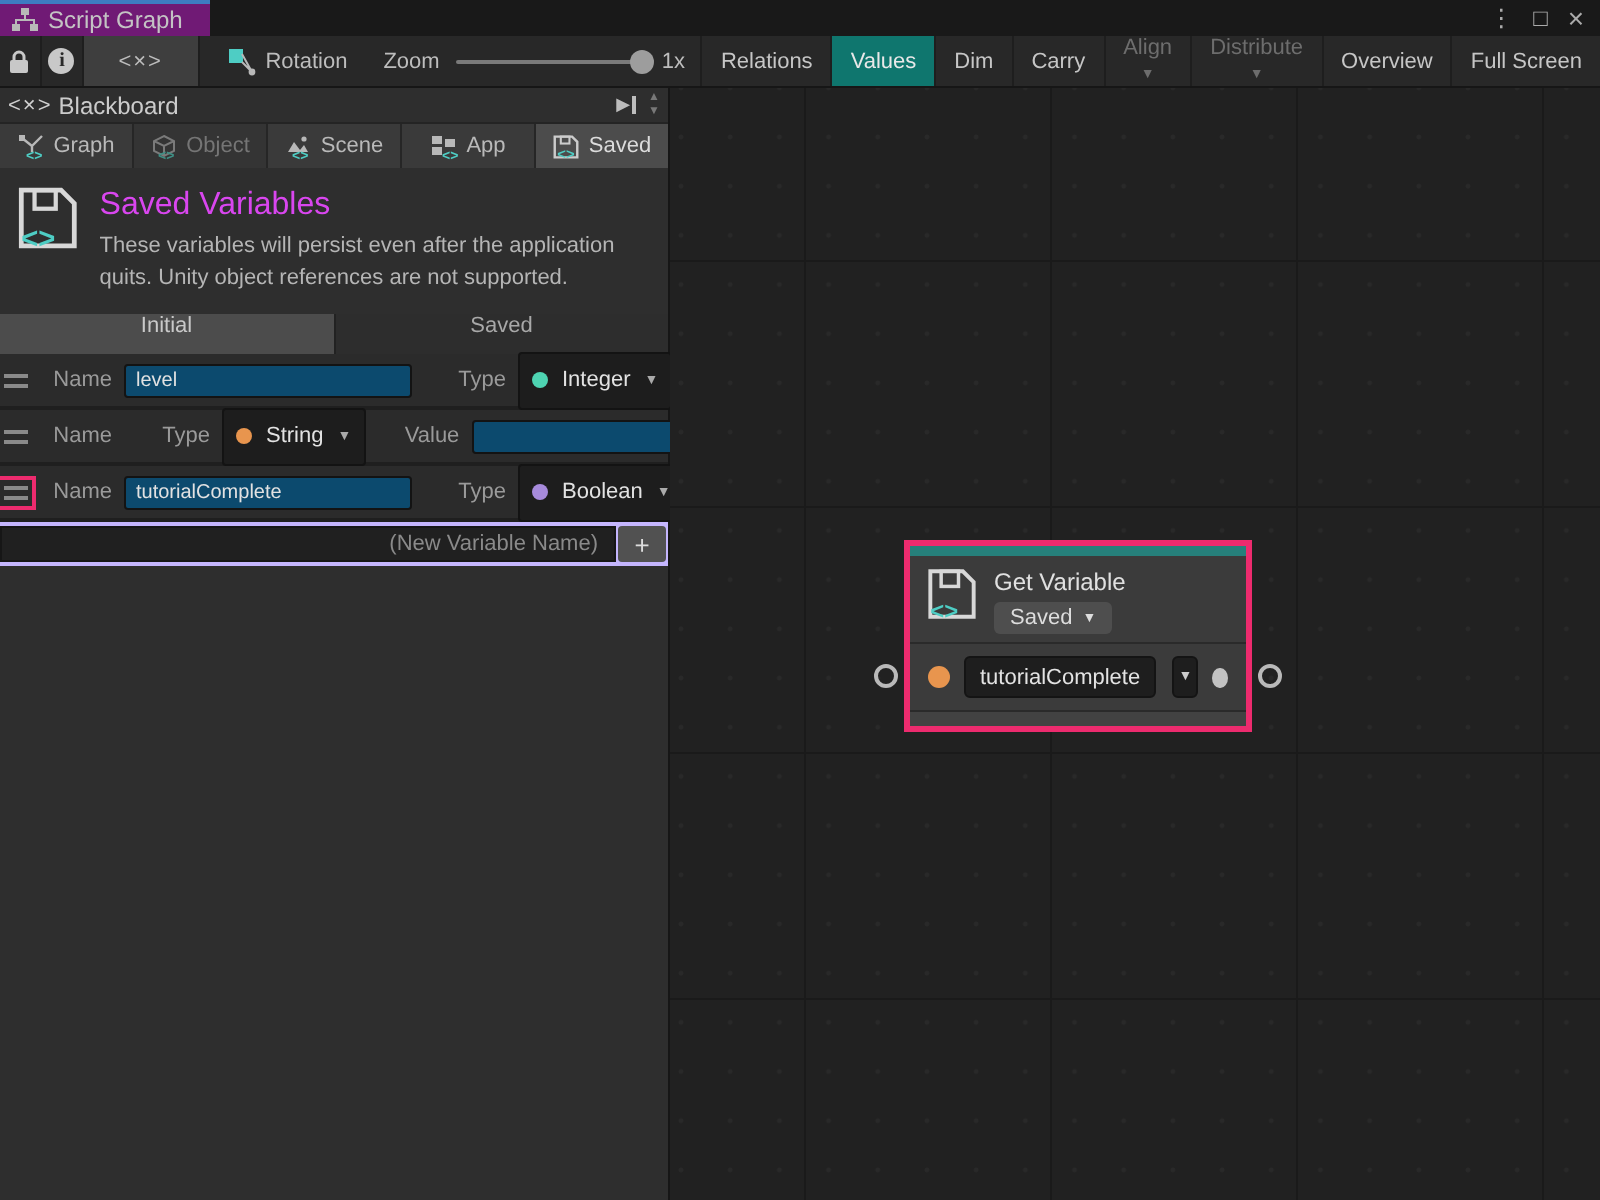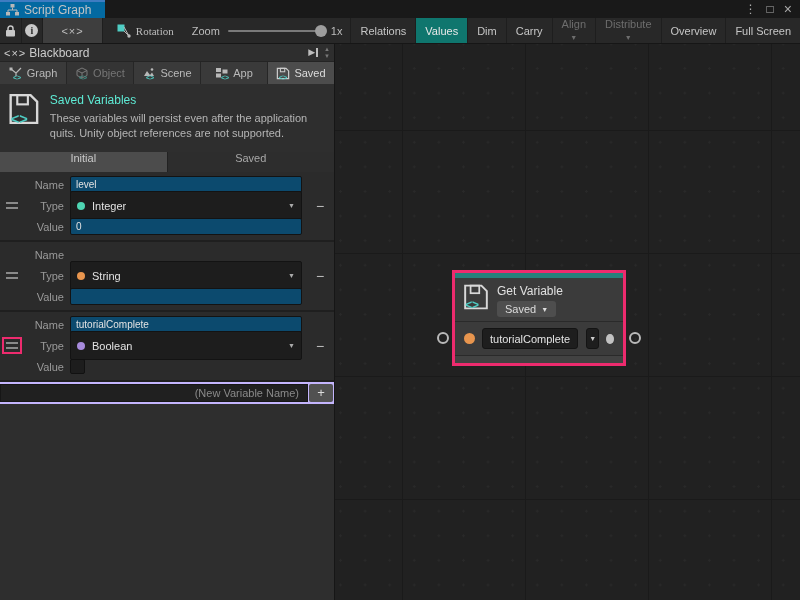--- a/index.html
+++ b/index.html
@@ -4,28 +4,28 @@
 <style>
   * { box-sizing: border-box; margin: 0; padding: 0; }
   html,body { width:800px; height:600px; overflow:hidden; }
   body {
     font-family: "Liberation Sans", sans-serif;
     background:#191919; color:#c8c8c8; position:relative;
     -webkit-font-smoothing: antialiased;
   }
   
   .titlebar { position:absolute; left:0; top:0; width:800px; height:18px; background:#191919; display:flex; align-items:stretch; }
-  .window-tab { display:flex; align-items:center; gap:5px; padding:0 14px 0 6px; background:#0369a1; border-top:2px solid #3e7cc1; color:#c4c4c4; font-size:12px; }
+  .window-tab { display:flex; align-items:center; gap:5px; padding:0 14px 0 6px; background:#701a75; border-top:2px solid #3e7cc1; color:#c4c4c4; font-size:12px; }
   .win-controls { margin-left:auto; display:flex; align-items:center; gap:10px; padding-right:8px; color:#ababab; font-size:12px; }
   .win-controls span { cursor:default; line-height:1; }
   
   .toolbar { position:absolute; left:0; top:18px; width:800px; height:26px; background:#282828; border-bottom:1px solid #161616; display:flex; align-items:stretch; font-size:11px; color:#bdbdbd; }
   .tb-icon-btn { width:26px; display:flex; align-items:center; justify-content:center; border-right:1px solid #1e1e1e; }
   .tb-vars-btn { width:72px; display:flex; align-items:center; justify-content:center; background:#3e3e3e; border-right:1px solid #1e1e1e; color:#bdbdbd; font-size:11px; letter-spacing:1px; }
-  .tb-rotation { display:flex; align-items:center; gap:5px; padding:0 10px 0 14px;font-family:Liberation Serif, serif; }
+  .tb-rotation { display:flex; align-items:center; gap:5px; padding:0 10px 0 14px; }
   .tb-zoom { display:flex; align-items:center; gap:8px; padding:0 8px; }
   .slider { position:relative; width:95px; height:2px; background:#7a7a7a; border-radius:1px; }
   .slider-handle { position:absolute; right:-4px; top:-5px; width:12px; height:12px; border-radius:50%; background:#9d9d9d; }
   .tb-right { margin-left:auto; display:flex; align-items:stretch; border-left:1px solid #1e1e1e; }
   .tb-btn { display:flex; align-items:center; gap:4px; padding:0 9px; border-right:1px solid #1e1e1e; color:#c6c6c6; white-space:nowrap; }
   .tb-btn:last-child { border-right:none; }
   .tb-btn.active { background:#0f766e; color:#e8e8e8; }
   .tb-btn.disabled { color:#6d6d6d;flex-direction:column; }
   .caret { font-size:7px; line-height:1; }
   
@@ -35,33 +35,33 @@
   .bb-head-right { margin-left:auto; display:flex; align-items:center; gap:6px; }
   .dock-icon { font-size:9px; color:#bdbdbd; border-right:2px solid #bdbdbd; padding-right:1px; line-height:1; }
   .spinner { display:flex; flex-direction:column; gap:1px; font-size:6px; color:#787878; line-height:1; }
   .bb-tabs { height:22px; display:flex; background:#262626; gap:1px; }
   .bb-tab { flex:1; background:#3a3a3a; display:flex; align-items:center; justify-content:center; gap:4px; font-size:11px; color:#b9b9b9; }
   .bb-tab.active { background:#4c4c4c; color:#dcdcdc; }
   .bb-tab.disabled { background:#343434; color:#757575; }
   .tab-ico { display:flex; }
   .bb-info { padding:8px 8px 8px 8px; display:flex; gap:10px; background:#2e2e2e; }
   .bb-info-text { font-size:11px; color:#b5b5b5; line-height:1.4; width:278px; }
-  .bb-info-title { font-size:12px; color:#5eead4; margin-bottom:2px; }
+  .bb-info-title { font-size:16px; color:#d946ef; margin-bottom:2px; }
   .bb-subtabs { height:20px; display:flex; gap:1px; background:#222222; margin-top:2px; }
   .bb-subtab { flex:1; display:flex; align-items:flex-start; justify-content:center; font-size:11px; }
   .bb-subtab.active { background:#4c4c4c; color:#c9c9c9; }
   .bb-subtab.normal { background:#2d2d2d; color:#a8a8a8; }
   .var-list { background:#2b2b2b; }
   .var-row { display:flex; align-items:center; padding:4px 0; border-bottom:2px solid #1f1f1f; background:#2b2b2b; }
   .handle-col { width:24px; display:flex; justify-content:center; }
   .drag-handle { display:flex; flex-direction:column; gap:3px; padding:3px 2px; }
   .drag-handle i { display:block; width:12px; height:2px; background:#8a8a8a; }
   .drag-handle.highlight { outline:2px solid #ed2b6e; outline-offset:0px; }
   .minus-col { width:28px; display:flex; justify-content:center; align-items:center; color:#c0c0c0; font-size:14px; }
-  .var-fields { flex:1; display:flex; flex-direction:column; gap:3px; }
+  .var-fields { flex:1; display:flex; flex-direction:row; gap:3px; }
   .field-line { display:flex; align-items:center; height:18px; }
   .field-label { width:40px; text-align:right; margin-right:6px; font-size:11px; color:#9a9a9a; flex:none; }
   .txt-input { flex:1; height:17px; background:#0c4a6e; border:1px solid #131313; border-radius:2px; color:#e2e2e2; font-size:10px; font-family:"Liberation Sans",sans-serif; padding:0 5px; margin-right:4px; outline:none; }
   .type-select { flex:1; height:29px; background:#1d1d1d; border:1px solid #131313; border-radius:2px; display:flex; align-items:center; padding:0 6px; margin-right:4px; font-size:11px; color:#e2e2e2; gap:7px; }
   .type-dot { width:8px; height:8px; border-radius:50%; flex:none; }
   .type-caret { margin-left:auto; font-size:7px; color:#aaaaaa; }
   .checkbox { width:15px; height:15px; background:#1d1d1d; border:1px solid #111111; border-radius:2px; }
   .newvar-row { display:flex; align-items:flex-end; height:22px; background:#c4b5fd; padding:2px 0 2px 0; }
   .newvar-input { flex:1; height:18px; background:#202020; border:1px solid #161616; color:#8a8a8a; font-size:11px; font-family:"Liberation Sans",sans-serif; padding:0 8px; text-align:right; outline:none; }
   .newvar-input::placeholder { color:#8a8a8a; opacity:1; }

